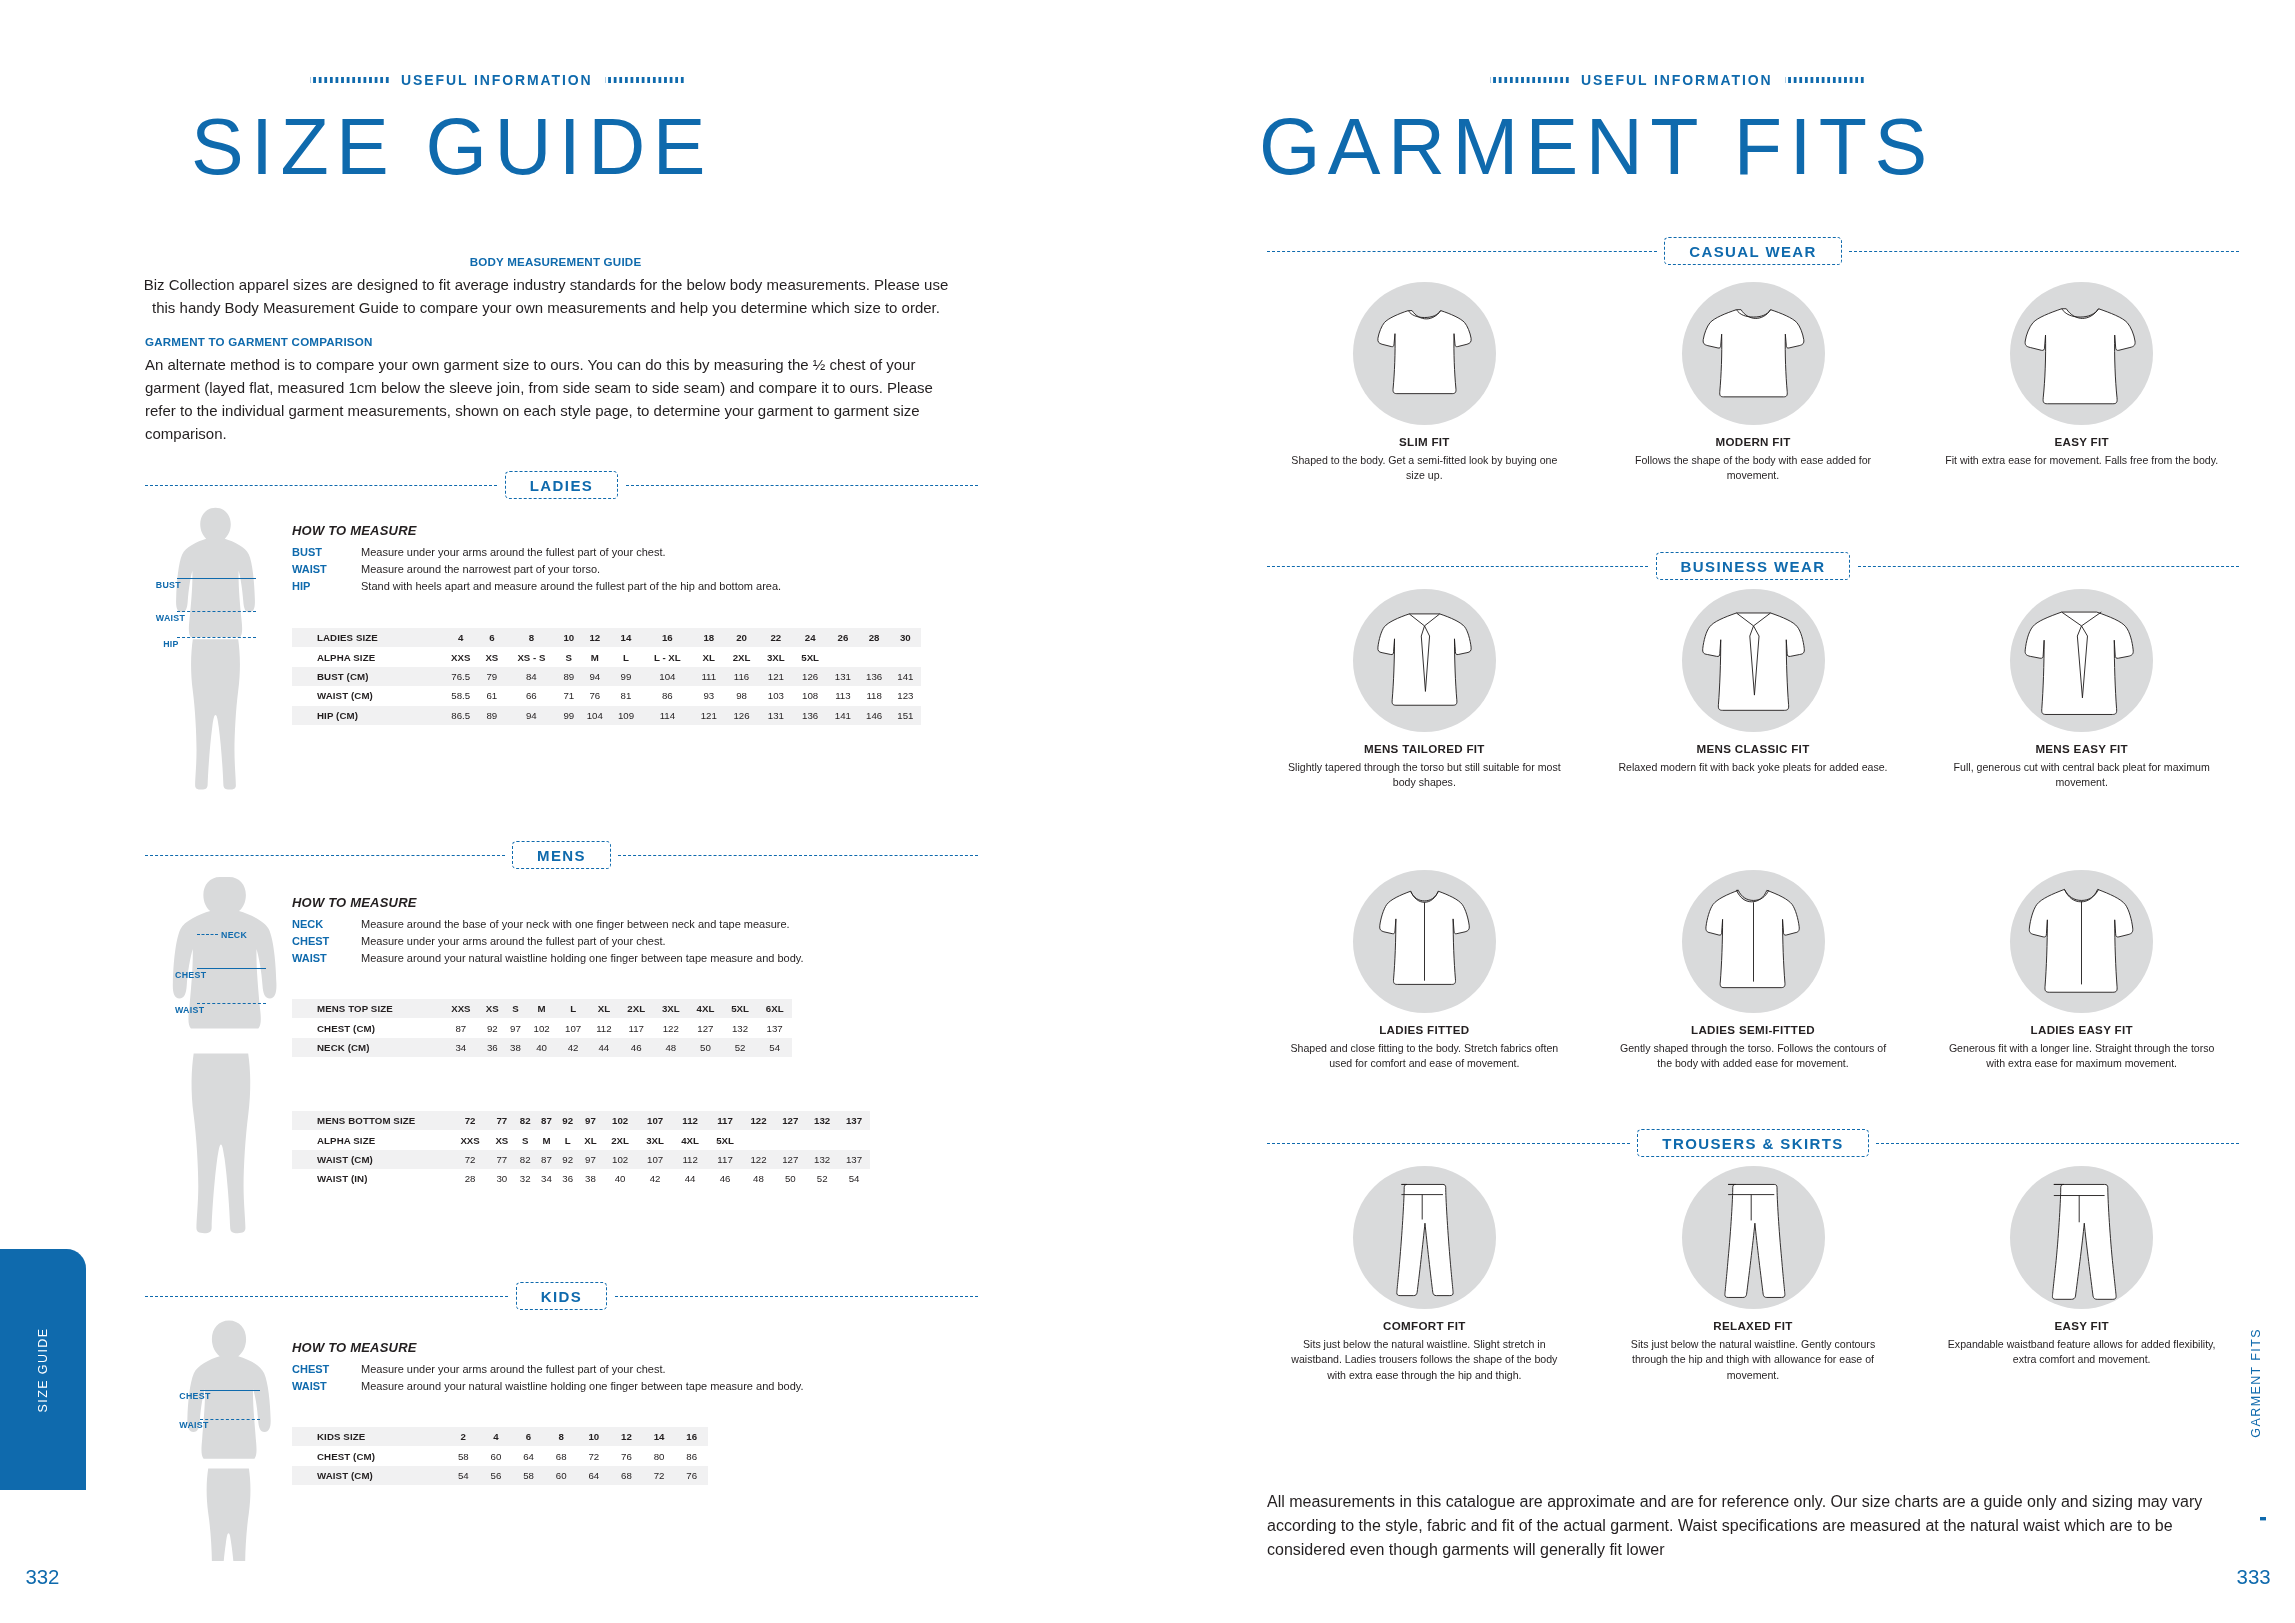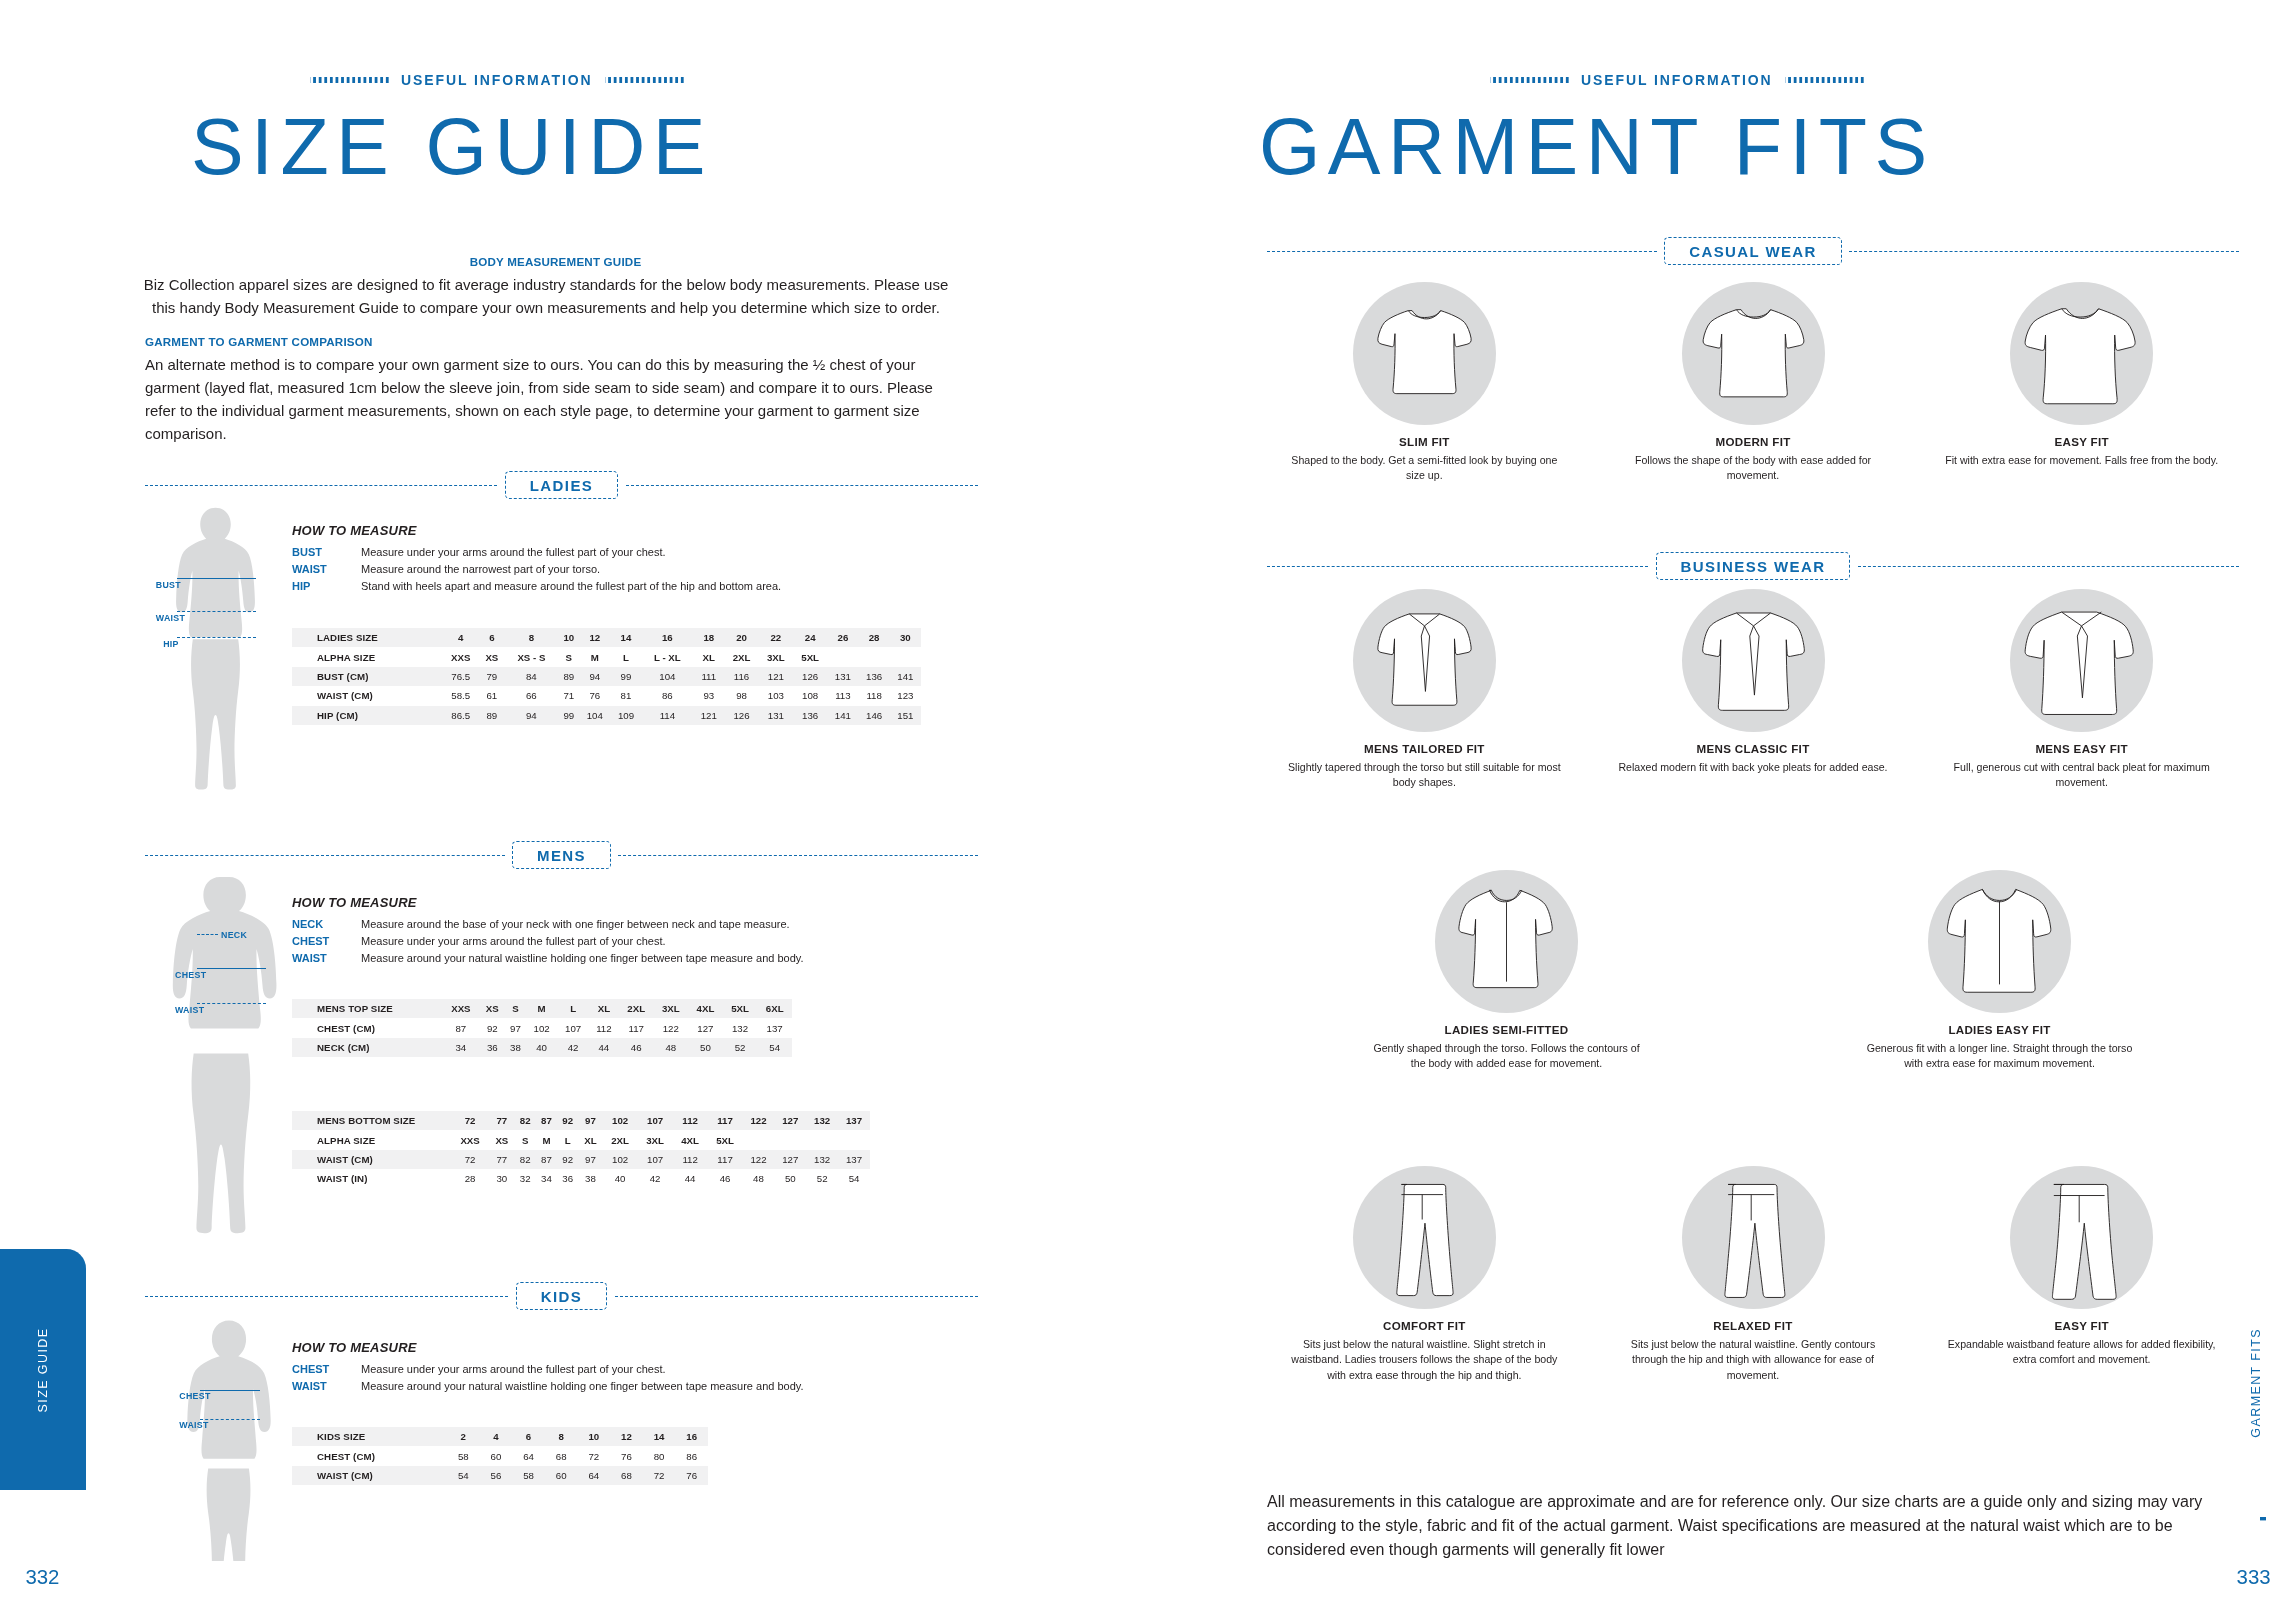--- a/index.html
+++ b/index.html
@@ -520,39 +520,54 @@
         </div>
         <div class="fit-name">MENS EASY FIT</div>
         <div class="fit-desc">Full, generous cut with central back pleat for maximum movement.</div>
       </div>
     </div>
 
     <div class="fit-grid" style="position:absolute;left:119px;top:870px;width:972px;">
       <div class="fit-card">
         <div class="fit-circle">
           <svg width="143" height="143" viewBox="0 0 310 310">
+            <path fill="#ffffff" stroke="#231f20" stroke-width="2" d="M125 46c-22 8-44 18-52 29-7 10-13 30-15 46-1 8 2 11 9 13l18 4c4 1 6-1 6-6l2-26c0 46-2 94-5 130-1 9 1 12 8 12h118c7 0 9-3 8-12-3-36-5-84-5-130l2 26c0 5 2 7 6 6l18-4c7-2 10-5 9-13-2-16-8-36-15-46-8-11-30-21-52-29-7 16-18 24-30 24s-23-8-30-24z"></path>
+            <path fill="none" stroke="#231f20" stroke-width="2" d="M125 46c6 14 17 21 30 21s24-7 30-21M155 70v170"></path>
+          </svg>
+        </div>
+        <div class="fit-name">LADIES FITTED</div>
+        <div class="fit-desc">Shaped and close fitting to the body. Stretch fabrics often used for comfort and ease of movement.</div>
+      </div>
+      <div class="fit-card">
+        <div class="fit-circle">
+          <svg width="143" height="143" viewBox="0 0 310 310">
             <path fill="#ffffff" stroke="#231f20" stroke-width="2" d="M122 44c-24 9-46 19-55 31-7 10-13 31-15 48-1 9 2 12 9 13l19 5c4 1 6-1 6-6l2-28c0 48-2 98-5 136-1 9 1 12 8 12h124c7 0 9-3 8-12-3-38-5-88-5-136l2 28c0 5 2 7 6 6l19-5c7-1 10-4 9-13-2-17-8-38-15-48-9-12-31-22-55-31-7 17-19 25-33 25s-25-8-33-25z"></path>
             <path fill="none" stroke="#231f20" stroke-width="2" d="M122 44c7 15 19 22 33 22s26-7 33-22M155 70v172"></path>
           </svg>
         </div>
         <div class="fit-name">LADIES SEMI-FITTED</div>
         <div class="fit-desc">Gently shaped through the torso. Follows the contours of the body with added ease for movement.</div>
       </div>
       <div class="fit-card">
         <div class="fit-circle">
           <svg width="143" height="143" viewBox="0 0 310 310">
             <path fill="#ffffff" stroke="#231f20" stroke-width="2" d="M118 42c-26 10-50 20-60 33-8 11-14 33-16 51-1 9 2 12 10 14l20 5c5 1 7-1 7-7l2-30c0 52-2 104-5 144-1 10 1 13 9 13h138c8 0 10-3 9-13-3-40-5-92-5-144l2 30c0 6 2 8 7 7l20-5c8-2 11-5 10-14-2-18-8-40-16-51-10-13-34-23-60-33-8 18-21 27-36 27s-28-9-36-27z"></path>
             <path fill="none" stroke="#231f20" stroke-width="2" d="M118 42c8 16 21 24 37 24s29-8 37-24M155 68v180"></path>
           </svg>
         </div>
         <div class="fit-name">LADIES EASY FIT</div>
         <div class="fit-desc">Generous fit with a longer line. Straight through the torso with extra ease for maximum movement.</div>
       </div>
     </div>
 
+    <div class="pill-row" style="position:absolute;left:119px;top:1129px;width:972px;">
+      <div class="rule"></div>
+      <div class="pill">TROUSERS &amp; SKIRTS</div>
+      <div class="rule"></div>
+    </div>
 
     <div class="fit-grid" style="position:absolute;left:119px;top:1166px;width:972px;">
       <div class="fit-card">
         <div class="fit-circle">
           <svg width="143" height="143" viewBox="0 0 310 310">
             <path fill="#ffffff" stroke="#231f20" stroke-width="2" d="M110 40h90c4 0 6 2 6 7 0 22 4 90 9 150 4 48 7 74 7 78 0 4-2 6-7 6h-29c-5 0-7-2-8-7-4-30-13-110-17-150-4 40-13 120-17 150-1 5-3 7-8 7h-29c-5 0-7-2-7-6 0-4 3-30 7-78 5-60 9-128 9-150 0-5 2-7 6-7z" transform="translate(-5,0)"></path>
             <path fill="none" stroke="#231f20" stroke-width="2" d="M105 62h90M150 62v54"></path>
           </svg>
         </div>
         <div class="fit-name">COMFORT FIT</div>

